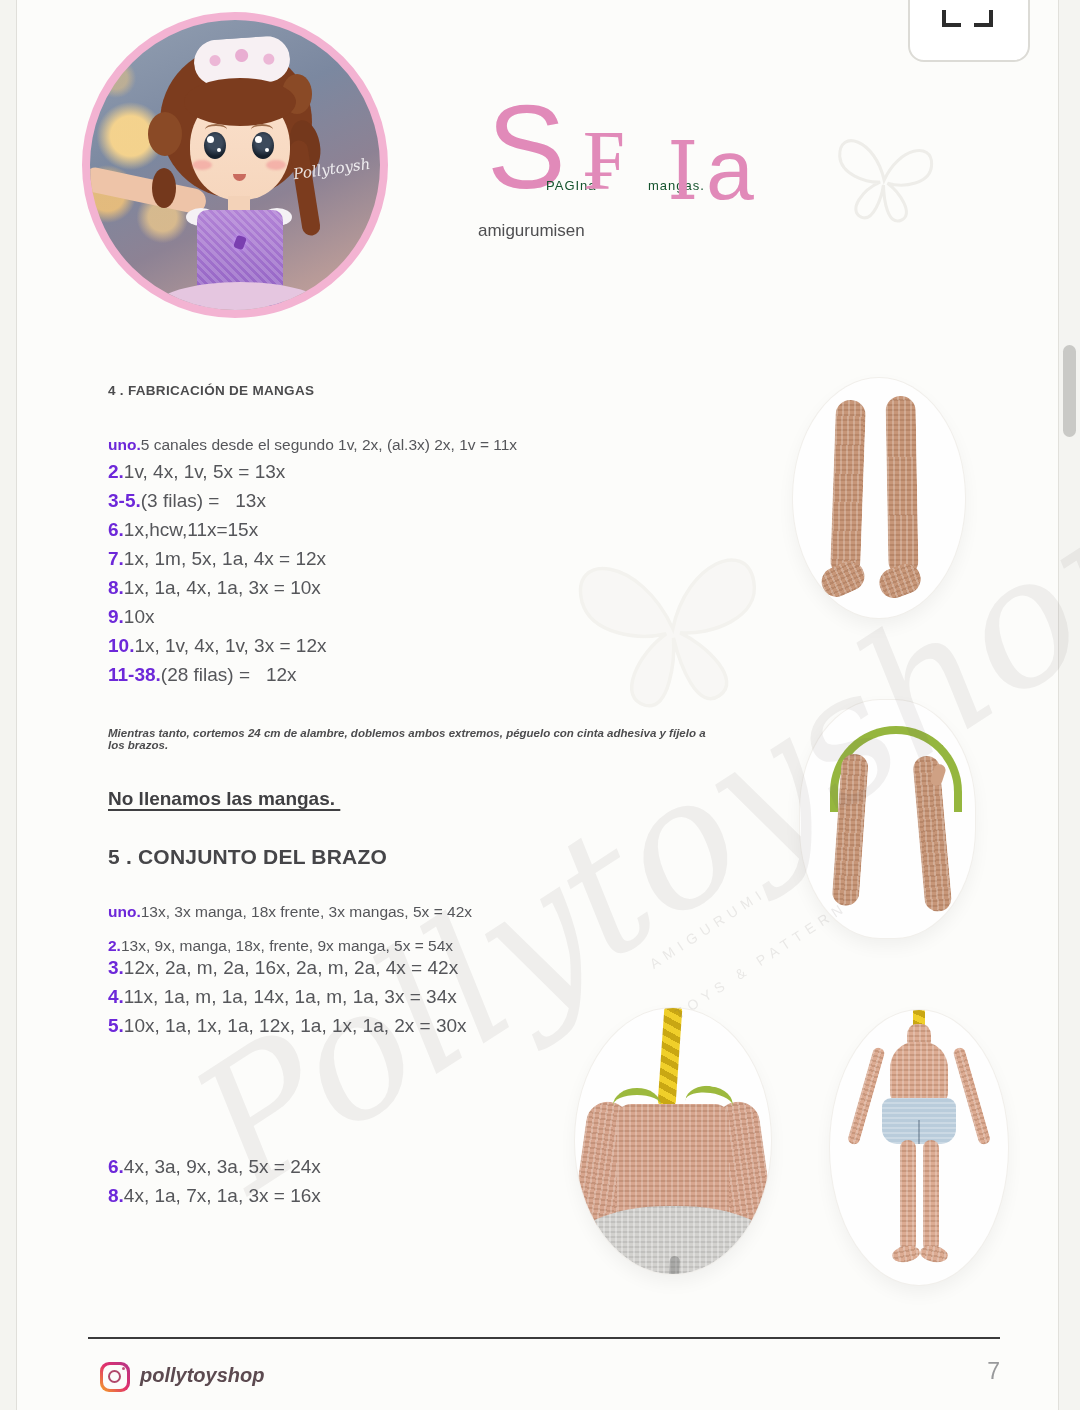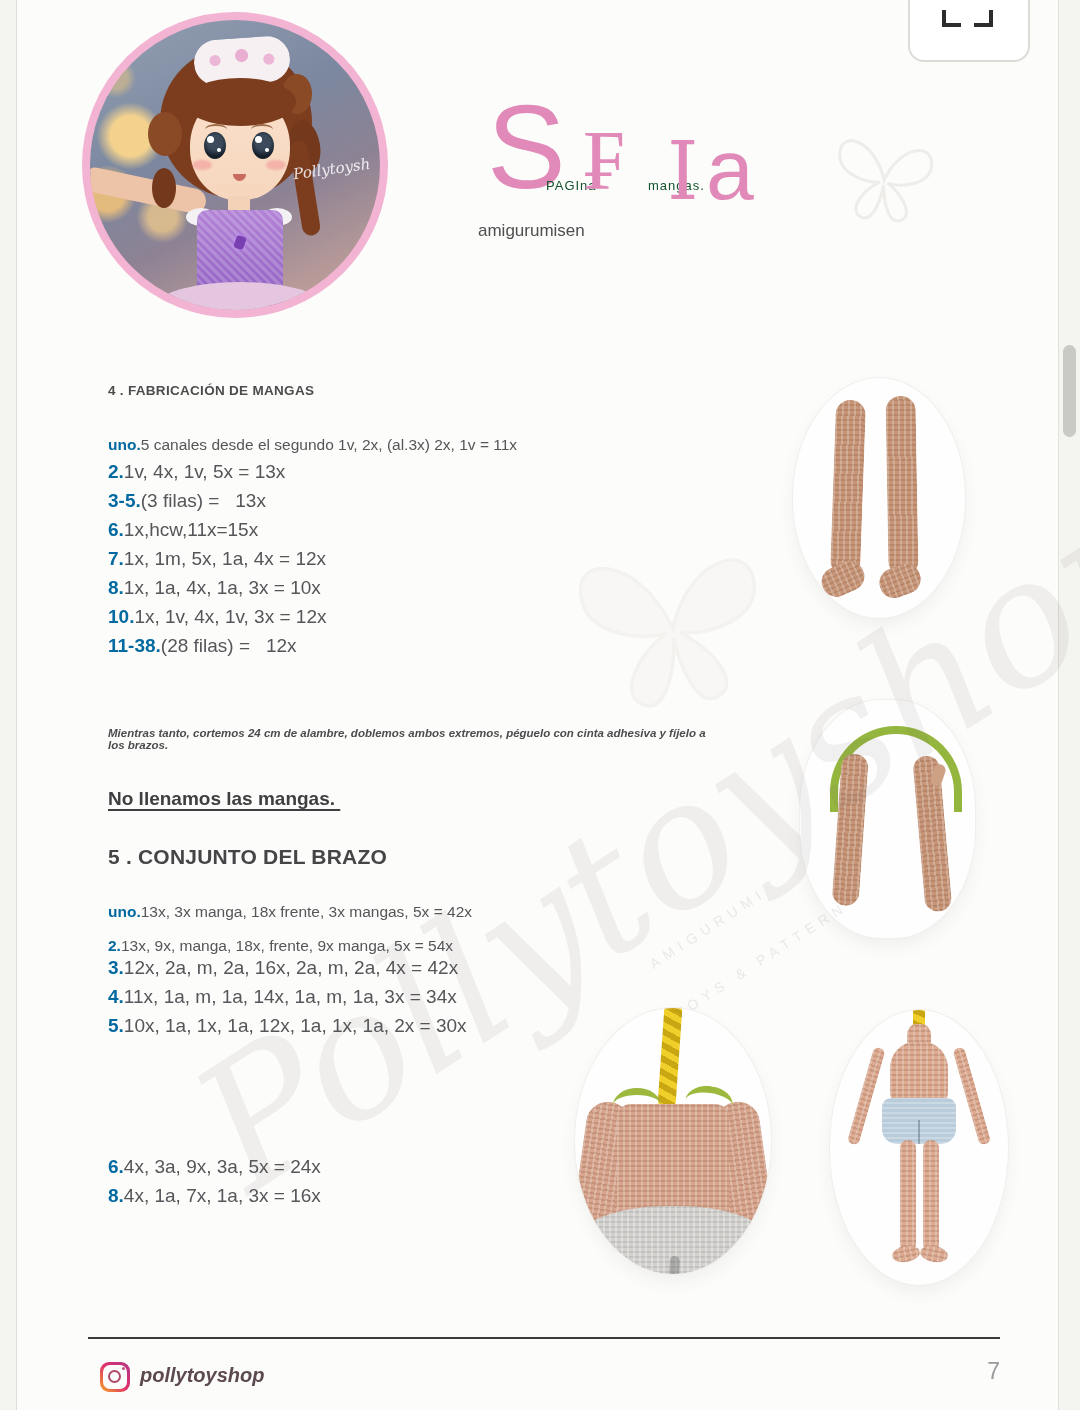--- a/index.html
+++ b/index.html
@@ -88,21 +88,21 @@
   .t-glyph{left:584px;top:118px;font-family:"DejaVu Serif",serif;font-size:84px;line-height:1;color:#e18ab9;z-index:3;}
   .t-i{left:667px;top:132px;font-family:"DejaVu Serif",serif;font-size:80px;line-height:1;color:#e18ab9;z-index:3;}
   .t-a{left:706px;top:126px;font-size:86px;line-height:1;color:#e18ab9;z-index:3;}
   .t-sub{left:478px;top:221px;font-size:17px;color:#4f4f51;z-index:3;}
 
   
   .txt{left:108px;color:#55565a;z-index:5;}
   .h4{font-size:13.5px;font-weight:bold;color:#4c4c4e;letter-spacing:.3px;}
   .h5{font-size:21px;font-weight:bold;color:#454548;letter-spacing:.2px;}
   .line{white-space:nowrap;}
-  .line b{color:#0369a1;}
+  .line b{color:#6d28d9;}
   .lg{font-size:19px;line-height:29px;}
   .sm{font-size:15.5px;line-height:29px;}
   .note-sm{font-size:11.5px;font-weight:bold;font-style:italic;color:#4c4c4e;}
   .nofill{font-size:19px;font-weight:bold;color:#3f3f42;text-decoration:underline;text-decoration-thickness:2px;text-underline-offset:4px;margin-top:12px;}
   .note-md{font-size:15.5px;font-weight:bold;font-style:italic;color:#4a4a4d;line-height:34px;}
 
   
   .tile{background:#fefefe;border-radius:50%;box-shadow:0 0 0 1px #f1efeb,0 8px 18px rgba(0,0,0,.05);
         overflow:hidden;z-index:2;}
   .tile *{position:absolute;}
@@ -222,20 +222,21 @@
 
   <div class="abs txt h4" style="top:383px">4 . FABRICACIÓN DE MANGAS</div>
   <div class="abs txt line sm" style="top:430px">
     <b>uno.</b><span>5 canales desde el segundo 1v, 2x, (al.3x) 2x, 1v = 11x</span></div>
   <div class="abs txt" style="top:457px">
     <div class="line lg"><b>2.</b><span>1v, 4x, 1v, 5x = 13x</span></div>
     <div class="line lg"><b>3-5.</b><span>(3 filas) = &nbsp; 13x</span></div>
     <div class="line lg"><b>6.</b><span>1x,hcw,11x=15x</span></div>
     <div class="line lg"><b>7.</b><span>1x, 1m, 5x, 1a, 4x = 12x</span></div>
     <div class="line lg"><b>8.</b><span>1x, 1a, 4x, 1a, 3x = 10x</span></div>
+    <div class="line lg"><b>9.</b><span>10x</span></div>
     <div class="line lg"><b>10.</b><span>1x, 1v, 4x, 1v, 3x = 12x</span></div>
     <div class="line lg"><b>11-38.</b><span>(28 filas) = &nbsp; 12x</span></div>
   </div>
   <div class="abs txt note-sm" style="top:727px;width:600px">Mientras tanto, cortemos 24 cm de alambre, doblemos ambos extremos, péguelo con cinta adhesiva y fíjelo a los brazos.</div>
   <div class="abs txt nofill" style="top:776px">No llenamos las mangas.&nbsp;</div>
 
   <div class="abs txt h5" style="top:845px">5 . CONJUNTO DEL BRAZO</div>
   <div class="abs txt line sm" style="top:897px">
     <b>uno.</b><span>13x, 3x manga, 18x frente, 3x mangas, 5x = 42x</span></div>
   <div class="abs txt line sm" style="top:931px">

